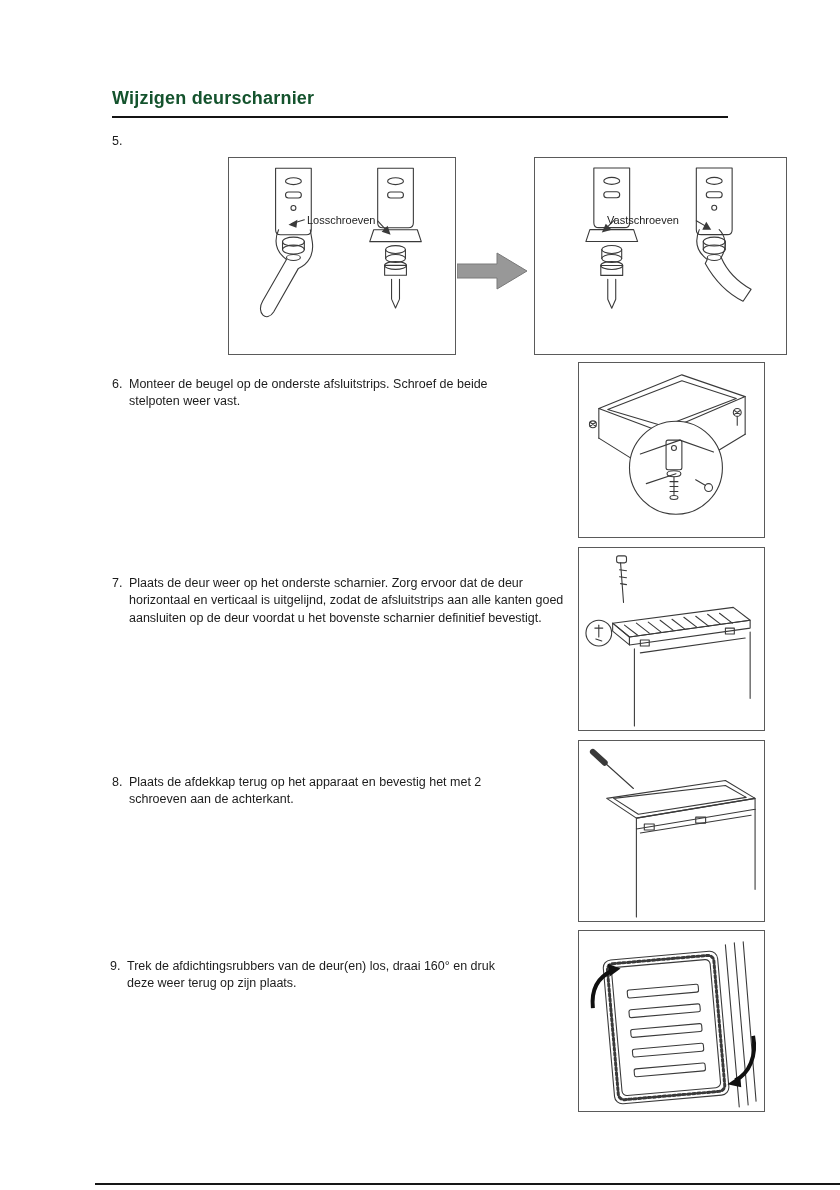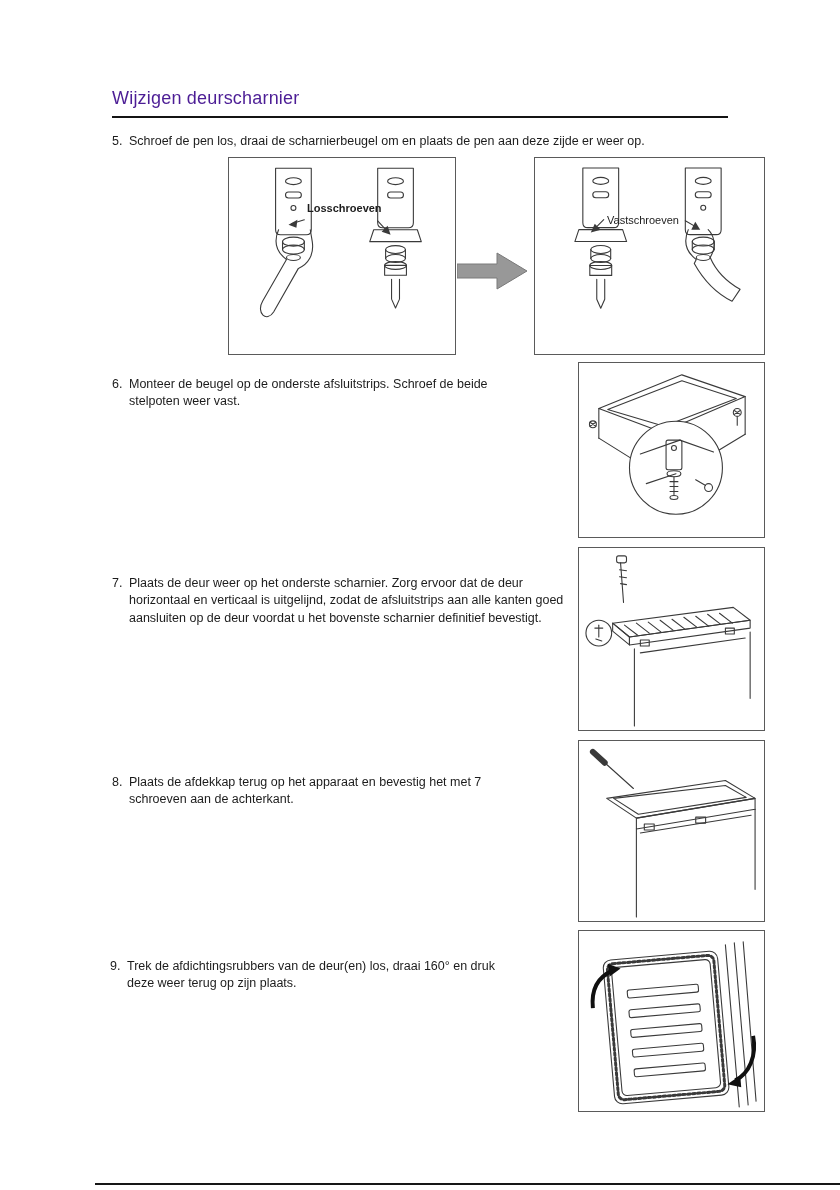--- a/index.html
+++ b/index.html
@@ -6,21 +6,21 @@
   html,body { background:#ffffff; }
   body {
     width:840px; height:1190px;
     font-family:"Liberation Sans", sans-serif;
     color:#1c1c1c;
   }
   .page { position:relative; width:840px; height:1190px; background:#ffffff; overflow:hidden; }
 
   .title {
     position:absolute; left:112px; top:88px;
-    font-size:18px; font-weight:normal; color:#4c1d95; letter-spacing:0.2px;
+    font-size:18px; font-weight:bold; color:#14532d; letter-spacing:0.2px;
   }
   .title-rule {
     position:absolute; left:112px; top:116px; width:616px; height:2px; background:#141414;
   }
 
   .step { position:absolute; display:flex; font-size:12.5px; line-height:1.38; color:#1c1c1c; }
   .step-num { flex:none; width:17px; }
   .step-body { display:block; }
 
   .fig { position:absolute; border:1px solid #5a5a5a; background:#ffffff; }
@@ -41,21 +41,20 @@
 </head>
 <body>
 
 <div class="page">
 
   <h1 class="title">Wijzigen deurscharnier</h1>
   <div class="title-rule"></div>
 
   <div class="step" style="left:112px; top:133px; width:620px;">
     <span class="step-num">5.</span>
-    <span class="step-body">Schroef de pen los, draai de scharnierbeugel om en plaats de pen aan deze zijde er weer op.</span>
   </div>
 
   <div class="fig" style="left:228px; top:157px; width:228px; height:198px;">
     <svg viewBox="0 0 228 197">
       <g class="line">
         <path d="M47,10 h36 v62 c0,3 -2,5 -5,5 h-26 c-3,0 -5,-2 -5,-5 z"></path>
         <ellipse cx="65" cy="23" rx="8" ry="3.5"></ellipse>
         <rect x="57" y="34" width="16" height="6" rx="3"></rect>
         <circle cx="65" cy="50" r="2.5"></circle>
         <ellipse cx="65" cy="84" rx="11" ry="4.5"></ellipse>
@@ -76,30 +75,30 @@
         <ellipse cx="168" cy="108" rx="11" ry="4"></ellipse>
         <path d="M164,122 v20 M172,122 v20 M164,142 l4,9 4,-9"></path>
       </g>
       <g>
         <path class="line" d="M76,62 L63,66"></path>
         <polygon class="fill-dark" points="60,67 69,62 68,70"></polygon>
         <path class="line" d="M150,63 L160,74"></path>
         <polygon class="fill-dark" points="163,77 154,74 160,68"></polygon>
       </g>
     </svg>
-    <span class="fig-label" style="left:78px; top:44px;font-weight:bold;">Losschroeven</span>
+    <span class="fig-label" style="left:78px; top:56px;">Losschroeven</span>
   </div>
 
   <div class="arrow-wrap">
     <svg viewBox="0 0 72 42">
       <polygon points="0,14 40,14 40,3 70,21 40,39 40,28 0,28" fill="#989898" stroke="#7a7a7a" stroke-width="1"></polygon>
     </svg>
   </div>
 
-  <div class="fig" style="left:534px; top:157px; width:231px; height:198px;">
+  <div class="fig" style="left:534px; top:157px; width:253px; height:198px;">
     <svg viewBox="0 0 228 197">
       <g class="line">
         <path d="M47,10 h36 v55 c0,3 -2,5 -5,5 h-26 c-3,0 -5,-2 -5,-5 z"></path>
         <ellipse cx="65" cy="23" rx="8" ry="3.5"></ellipse>
         <rect x="57" y="34" width="16" height="6" rx="3"></rect>
         <path d="M43,72 h44 l4,12 h-52 z"></path>
         <ellipse cx="65" cy="92" rx="10" ry="4"></ellipse>
         <path d="M55,92 v9 M75,92 v9"></path>
         <ellipse cx="65" cy="101" rx="10" ry="4"></ellipse>
         <path d="M54,108 h22 v10 h-22 z"></path>
@@ -191,21 +190,21 @@
         <circle cx="20" cy="86" r="13"></circle>
         <path d="M20,78 v12"></path>
         <path d="M16,81 h8"></path>
         <path d="M17,92 l6,2"></path>
       </g>
     </svg>
   </div>
 
   <div class="step" style="left:112px; top:774px; width:405px;">
     <span class="step-num">8.</span>
-    <span class="step-body">Plaats de afdekkap terug op het apparaat en bevestig het met 7 schroeven aan de achterkant.</span>
+    <span class="step-body">Plaats de afdekkap terug op het apparaat en bevestig het met 2 schroeven aan de achterkant.</span>
   </div>
 
   <div class="fig" style="left:578px; top:740px; width:187px; height:182px;">
     <svg viewBox="0 0 187 182">
       <g class="line">
         <path d="M14,11 l12,11" stroke-width="6"></path>
         <path d="M26,22 L55,48"></path>
         <polygon points="28,58 148,40 178,58 58,78"></polygon>
         <polygon points="35,58 148,45 169,57 60,74"></polygon>
         <polygon points="58,78 178,58 178,69 58,89"></polygon>

